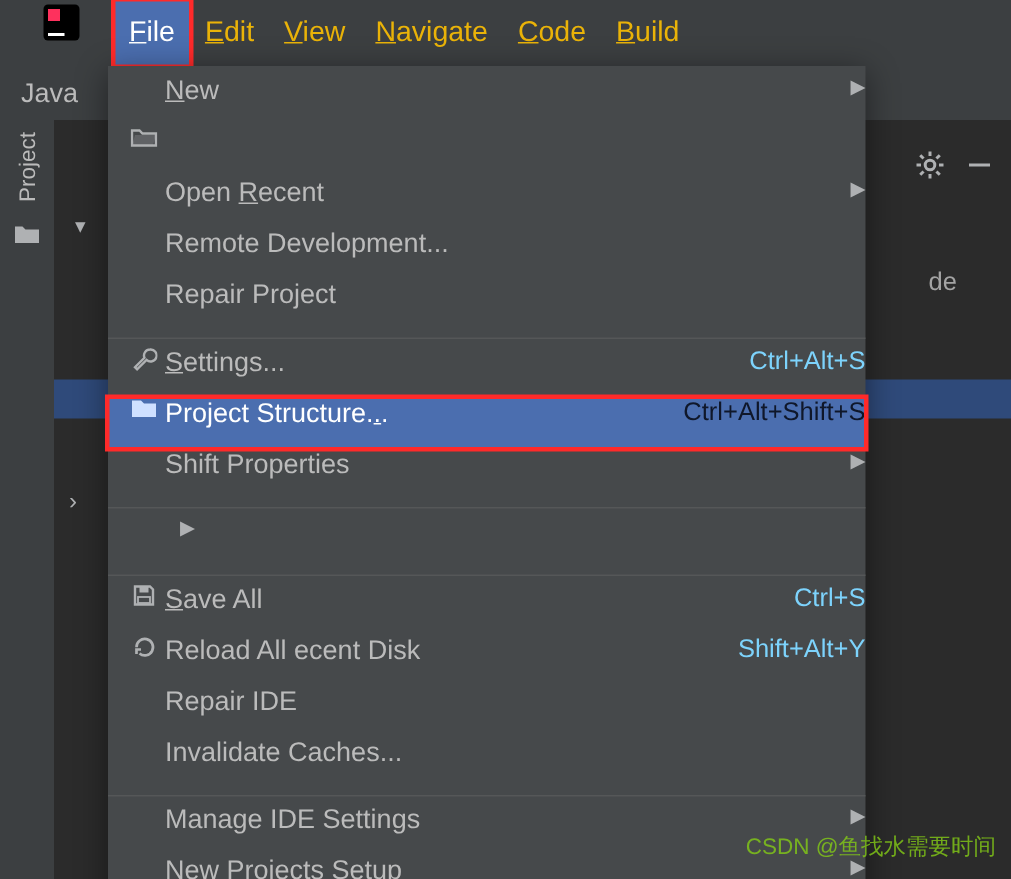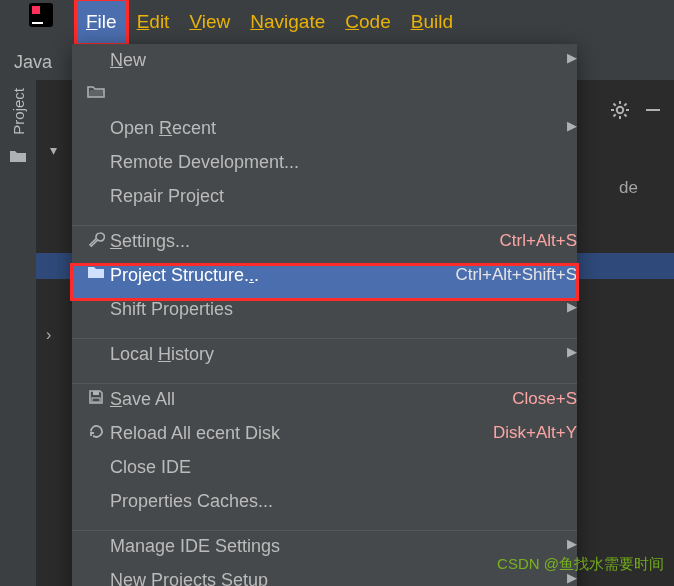--- a/index.html
+++ b/index.html
@@ -18,22 +18,22 @@
   .gear-icon, .minus-icon { color: #afb1b3; }
   .code-hint { position: absolute; right: 36px; top: 146px; font-size: 17px; color: #a3a3a3; margin-top: 32px; }
   .chevron-left-area { position: absolute; left: 46px; top: 326px; color: #afb1b3; font-size: 16px; }
   .caret-down-area { position: absolute; left: 50px; top: 142px; color: #afb1b3; font-size: 14px; }
   .blue-bar { position: absolute; left: 36px; right: 0; top: 253px; height: 26px; background: #2f4a7a; }
   .dropdown { position: absolute; left: 72px; top: 44px; width: 505px; background: #46494b; box-shadow: 0 4px 20px rgba(0,0,0,0.45); padding: 6px 0; }
   .menu-row { display: flex; align-items: flex-start; height: 34px; padding: 0 0 0 10px; font-size: 18px; color: #bbbbbb; position: relative; }
   .menu-row.selected { background: #4b6eaf; color: #ffffff; outline: 3px solid #ff2a2a; outline-offset: -1px; z-index: 2; }
   .menu-icon-slot { width: 28px; display: flex; align-items: center; justify-content: center; }
   .menu-label { flex: 1; white-space: nowrap; }
-  .menu-shortcut { font-size: 17px; color: #fca5a5; margin-left: 10px; }
-  .menu-row.selected .menu-shortcut { color: #e5e5e5; }
+  .menu-shortcut { font-size: 17px; color: #7dd3fc; margin-left: 10px; }
+  .menu-row.selected .menu-shortcut { color: #0f172a; }
   .menu-submenu-arrow { font-size: 13px; color: #afb1b3; margin-left: 10px; }
   .menu-sep { height: 1px; background: #555758; margin: 5px 0; }
   svg { display: block; }
   .watermark { position: absolute; right: 10px; bottom: 12px; font-size: 15px; color: #84cc16; opacity: 0.8; }
 </style>
 </head>
 <body>
 
 <div class="menubar">
   <div class="app-icon">
@@ -142,52 +142,51 @@
       <span class="menu-shortcut">Ctrl+Alt+Shift+S</span>
     </div>
     <div class="menu-row">
       <span class="menu-icon-slot"></span>
       <span class="menu-label">Shift Properties</span>
       <span class="menu-submenu-arrow">▶</span>
     </div>
     <div class="menu-sep"></div>
     <div class="menu-row">
       <span class="menu-icon-slot"></span>
-      <span class="menu-label">Local <span class="mnemonic">H</span>istory</span>
       <span class="menu-submenu-arrow">▶</span>
     </div>
     <div class="menu-sep"></div>
     <div class="menu-row">
       <span class="menu-icon-slot">
         <svg width="16" height="16" viewBox="0 0 16 16">
           <path d="M2 2h10l2 2v10H2z" fill="none" stroke="#afb1b3" stroke-width="1.6"></path>
           <rect x="5" y="2" width="6" height="4" fill="#afb1b3"></rect>
           <rect x="4" y="9" width="8" height="4" fill="none" stroke="#afb1b3" stroke-width="1.2"></rect>
         </svg>
       </span>
       <span class="menu-label"><span class="mnemonic">S</span>ave All</span>
-      <span class="menu-shortcut">Close+S</span>
+      <span class="menu-shortcut">Ctrl+S</span>
     </div>
     <div class="menu-row">
       <span class="menu-icon-slot">
         <svg width="17" height="17" viewBox="0 0 17 17">
           <path d="M3 8.5a5.5 5.5 0 1 1 2 4.2" fill="none" stroke="#afb1b3" stroke-width="1.8"></path>
           <path d="M3 13v-3h3" fill="none" stroke="#afb1b3" stroke-width="1.8"></path>
         </svg>
       </span>
       <span class="menu-label">Reload All ecent Disk</span>
-      <span class="menu-shortcut">Disk+Alt+Y</span>
+      <span class="menu-shortcut">Shift+Alt+Y</span>
     </div>
     <div class="menu-row">
       <span class="menu-icon-slot"></span>
-      <span class="menu-label">Close IDE</span>
+      <span class="menu-label">Repair IDE</span>
     </div>
     <div class="menu-row">
       <span class="menu-icon-slot"></span>
-      <span class="menu-label">Properties Caches...</span>
+      <span class="menu-label">Invalidate Caches...</span>
     </div>
     <div class="menu-sep"></div>
     <div class="menu-row">
       <span class="menu-icon-slot"></span>
       <span class="menu-label">Manage IDE Settings</span>
       <span class="menu-submenu-arrow">▶</span>
     </div>
     <div class="menu-row">
       <span class="menu-icon-slot"></span>
       <span class="menu-label">New Projects Setup</span>

